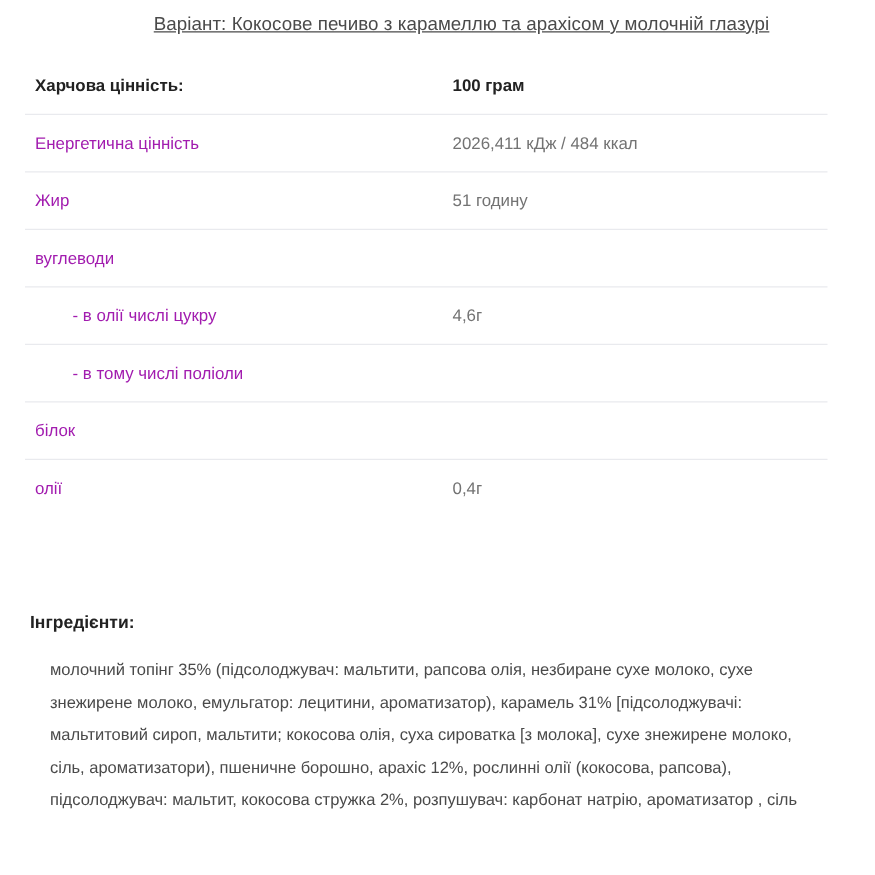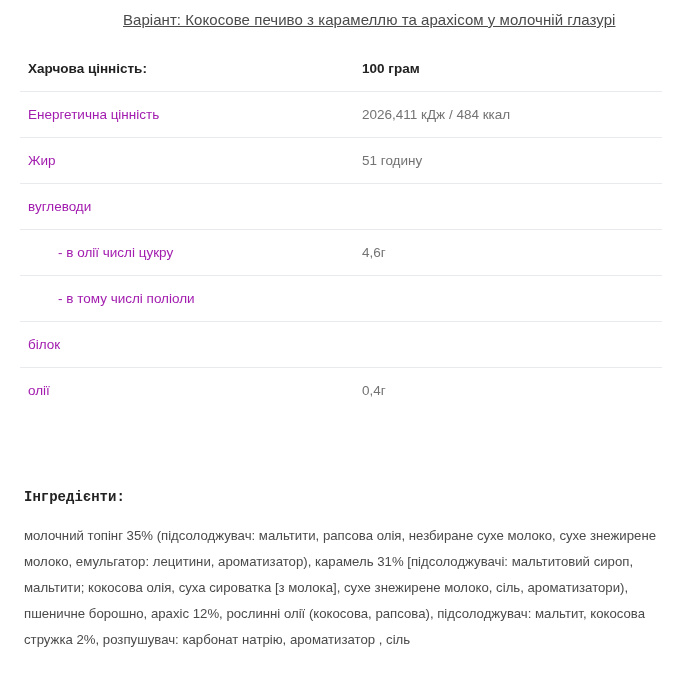--- a/index.html
+++ b/index.html
@@ -85,28 +85,27 @@
     top: 487px;
     width: 634px;
   }
 
   .ingredients-heading {
     font-size: 14px;
     font-weight: bold;
     color: #222222;
     line-height: 20px;
     margin: 0 0 16px 0;
-    font-family: Liberation Mono, monospace;
   }
 
   .ingredients-body {
     font-size: 13.2px;
     line-height: 26px;
     color: #4a4a4a;
-    margin: 0;
+    margin: 16px;
     text-align: left;
   }
 </style>
 </head>
 <body>
 
 <div class="page">
 
   <div class="variant-title">Варіант: Кокосове печиво з карамеллю та арахісом у молочній глазурі</div>
 

